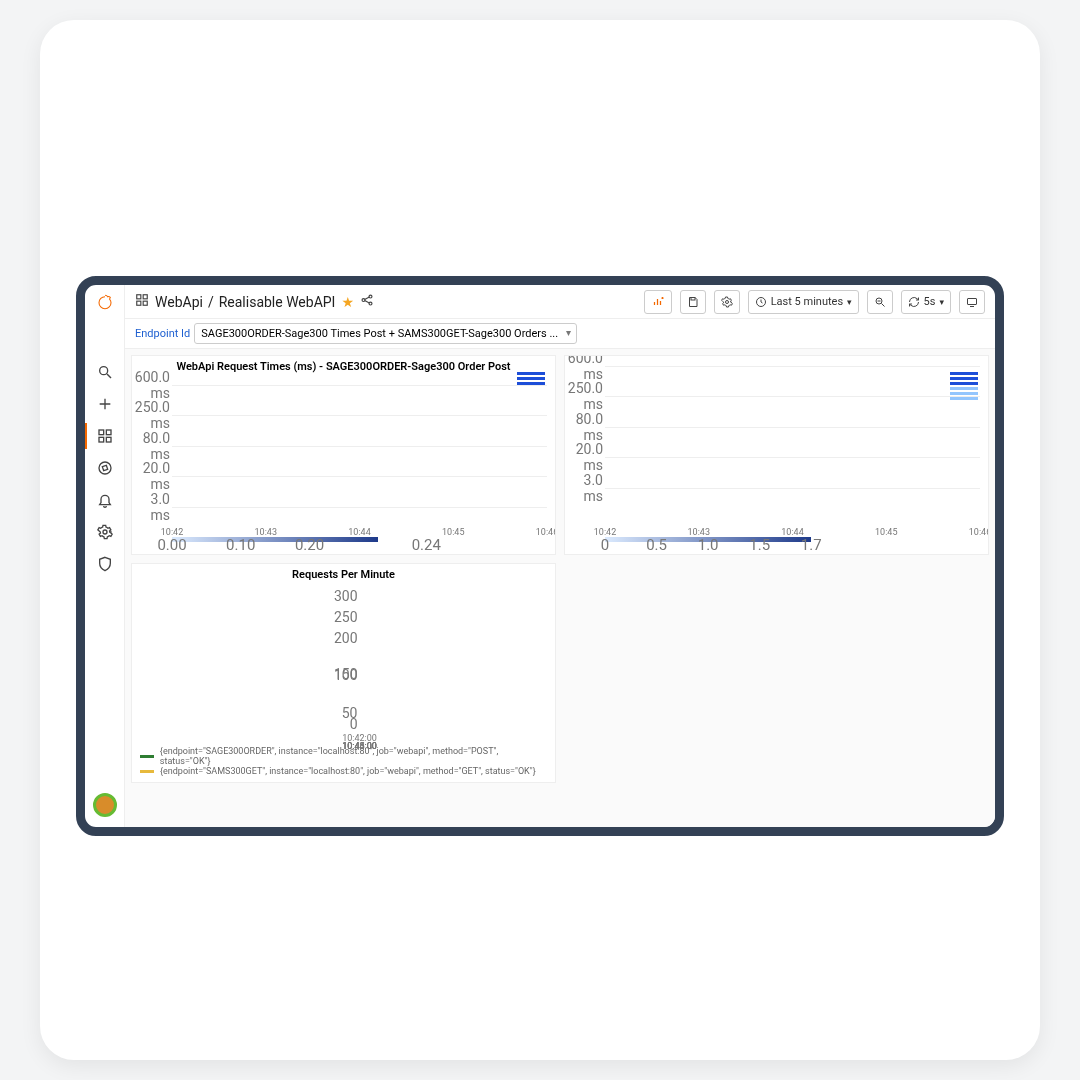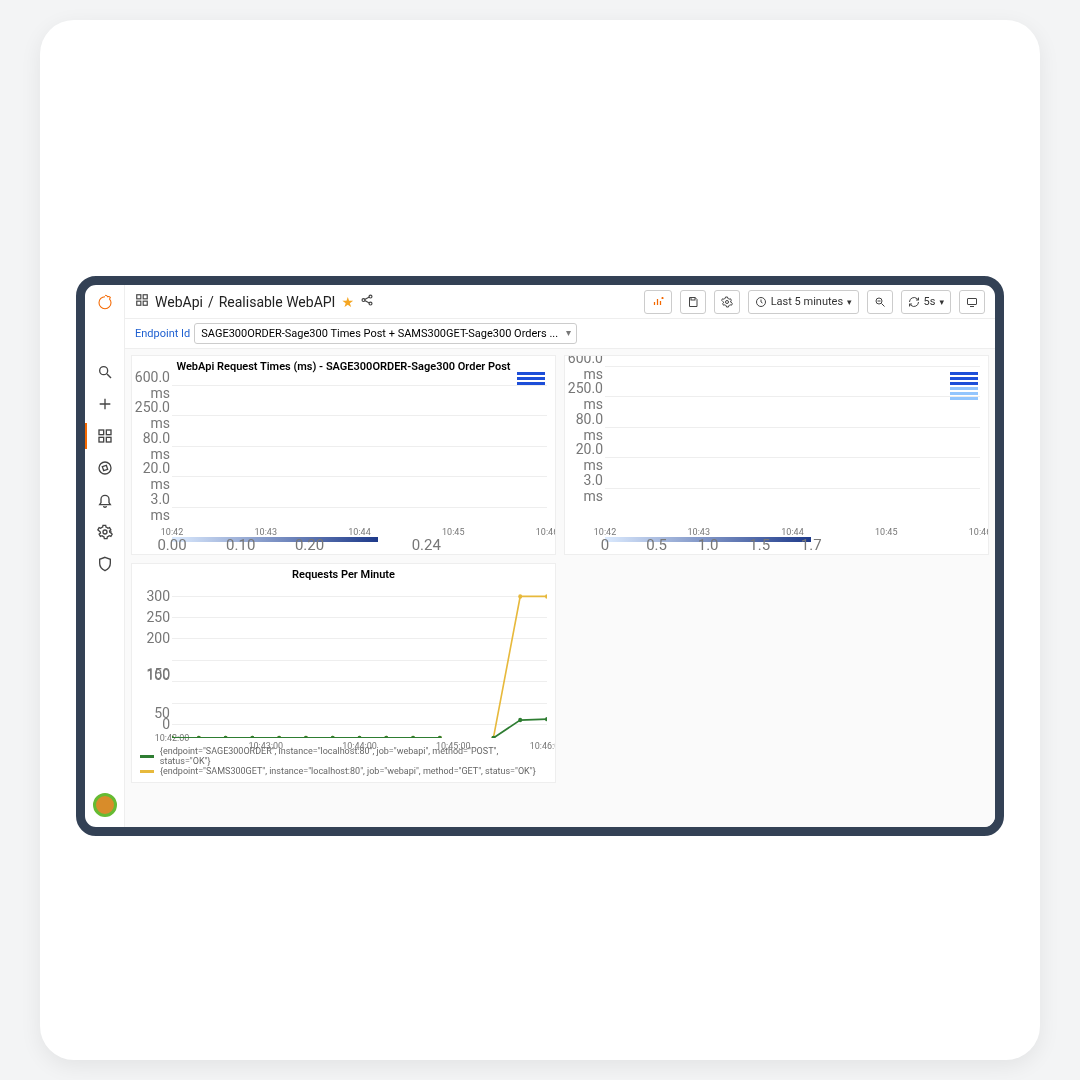--- a/index.html
+++ b/index.html
@@ -73,21 +73,21 @@
   }
   
   .var-row { height:30px; display:flex; align-items:center; gap:4px; padding:0 10px; font-size:11px; border-bottom:1px solid #eee;}
   .var-label { color:#1f60d0; }
   .var-select { border:1px solid #ccc; border-radius:3px; padding:3px 18px 3px 6px; font-size:11px; position:relative; cursor:pointer; background:#fff; min-width:320px;}
   .var-select::after { content:"▾"; position:absolute; right:5px; top:3px; color:#777; font-size:10px;}
   
   .panels { flex:1; padding:6px; display:grid; grid-template-columns:1fr 1fr; grid-template-rows:200px 220px; gap:8px; background:#fafafa;}
   .panel { background:#fff; border:1px solid #eee; display:flex; flex-direction:column; position:relative; overflow:hidden;}
   .panel-title { font-size:11px; font-weight:600; text-align:center; padding:4px 0 2px; }
-  .panel.span2 { grid-column:1; grid-row:2; }
+  .panel.span2 { grid-column:1; grid-row:2;align-items:center; }
   .chart-body { flex:1; position:relative; margin:4px 8px 8px 40px; }
   .ytick { position:absolute; left:-38px; width:36px; text-align:right; font-size:14px; color:#777; transform:translateY(-50%);}
   .gridline { position:absolute; left:0; right:0; height:0; border-top:1px solid #eee; }
   .xtick { position:absolute; bottom:-1px; font-size:9px; color:#777; transform:translate(-50%,100%); padding-top:3px;}
   .bar-scale { position:absolute; left:0; right:0; bottom:-18px; height:5px; background:linear-gradient(to right,#dbeafe,#1e3a8a); }
   .bar-scale-tick { position:absolute; bottom:-30px; font-size:15px; color:#777; transform:translateX(-50%);}
   .legend-blocks { position:absolute; top:16px; right:10px; display:flex; flex-direction:column; gap:2px;}
   .legend-blocks .lb { width:28px; height:3px; background:#1d4ed8; }
   .legend-blocks .lb.light { background:#93c5fd; }
   .rpm-legend { font-size:9px; color:#666; padding:4px 8px 6px;}

